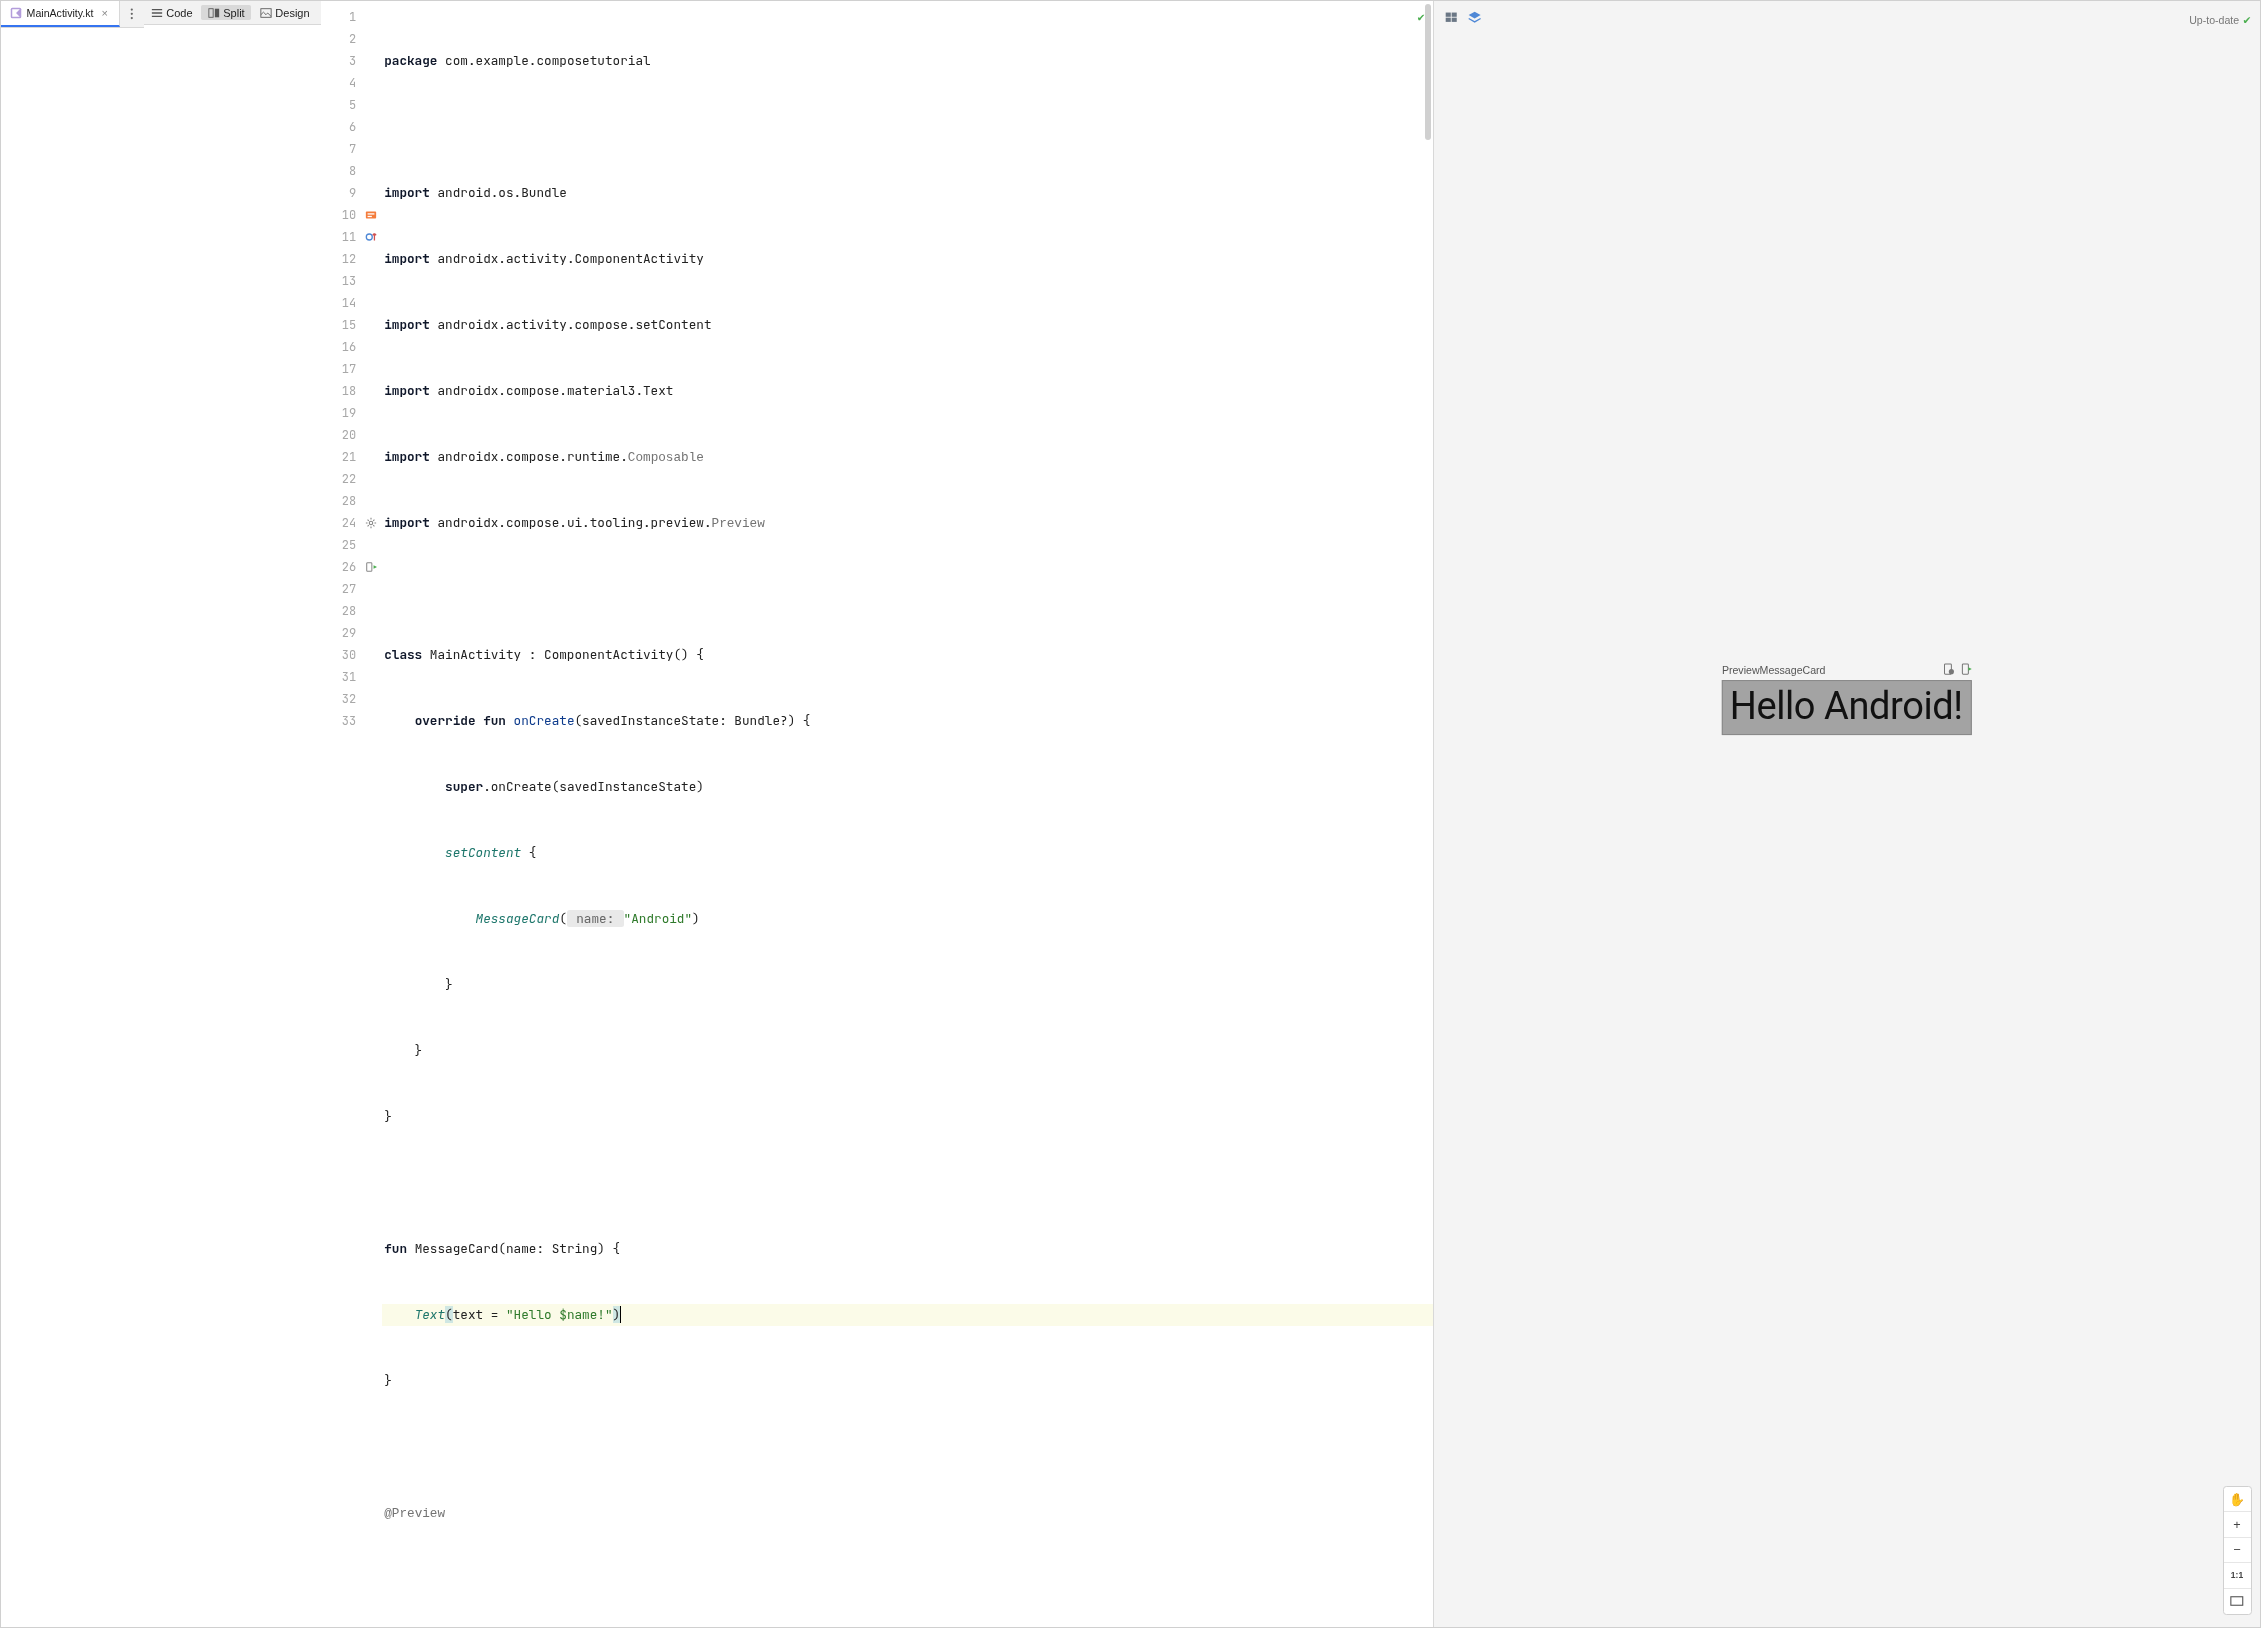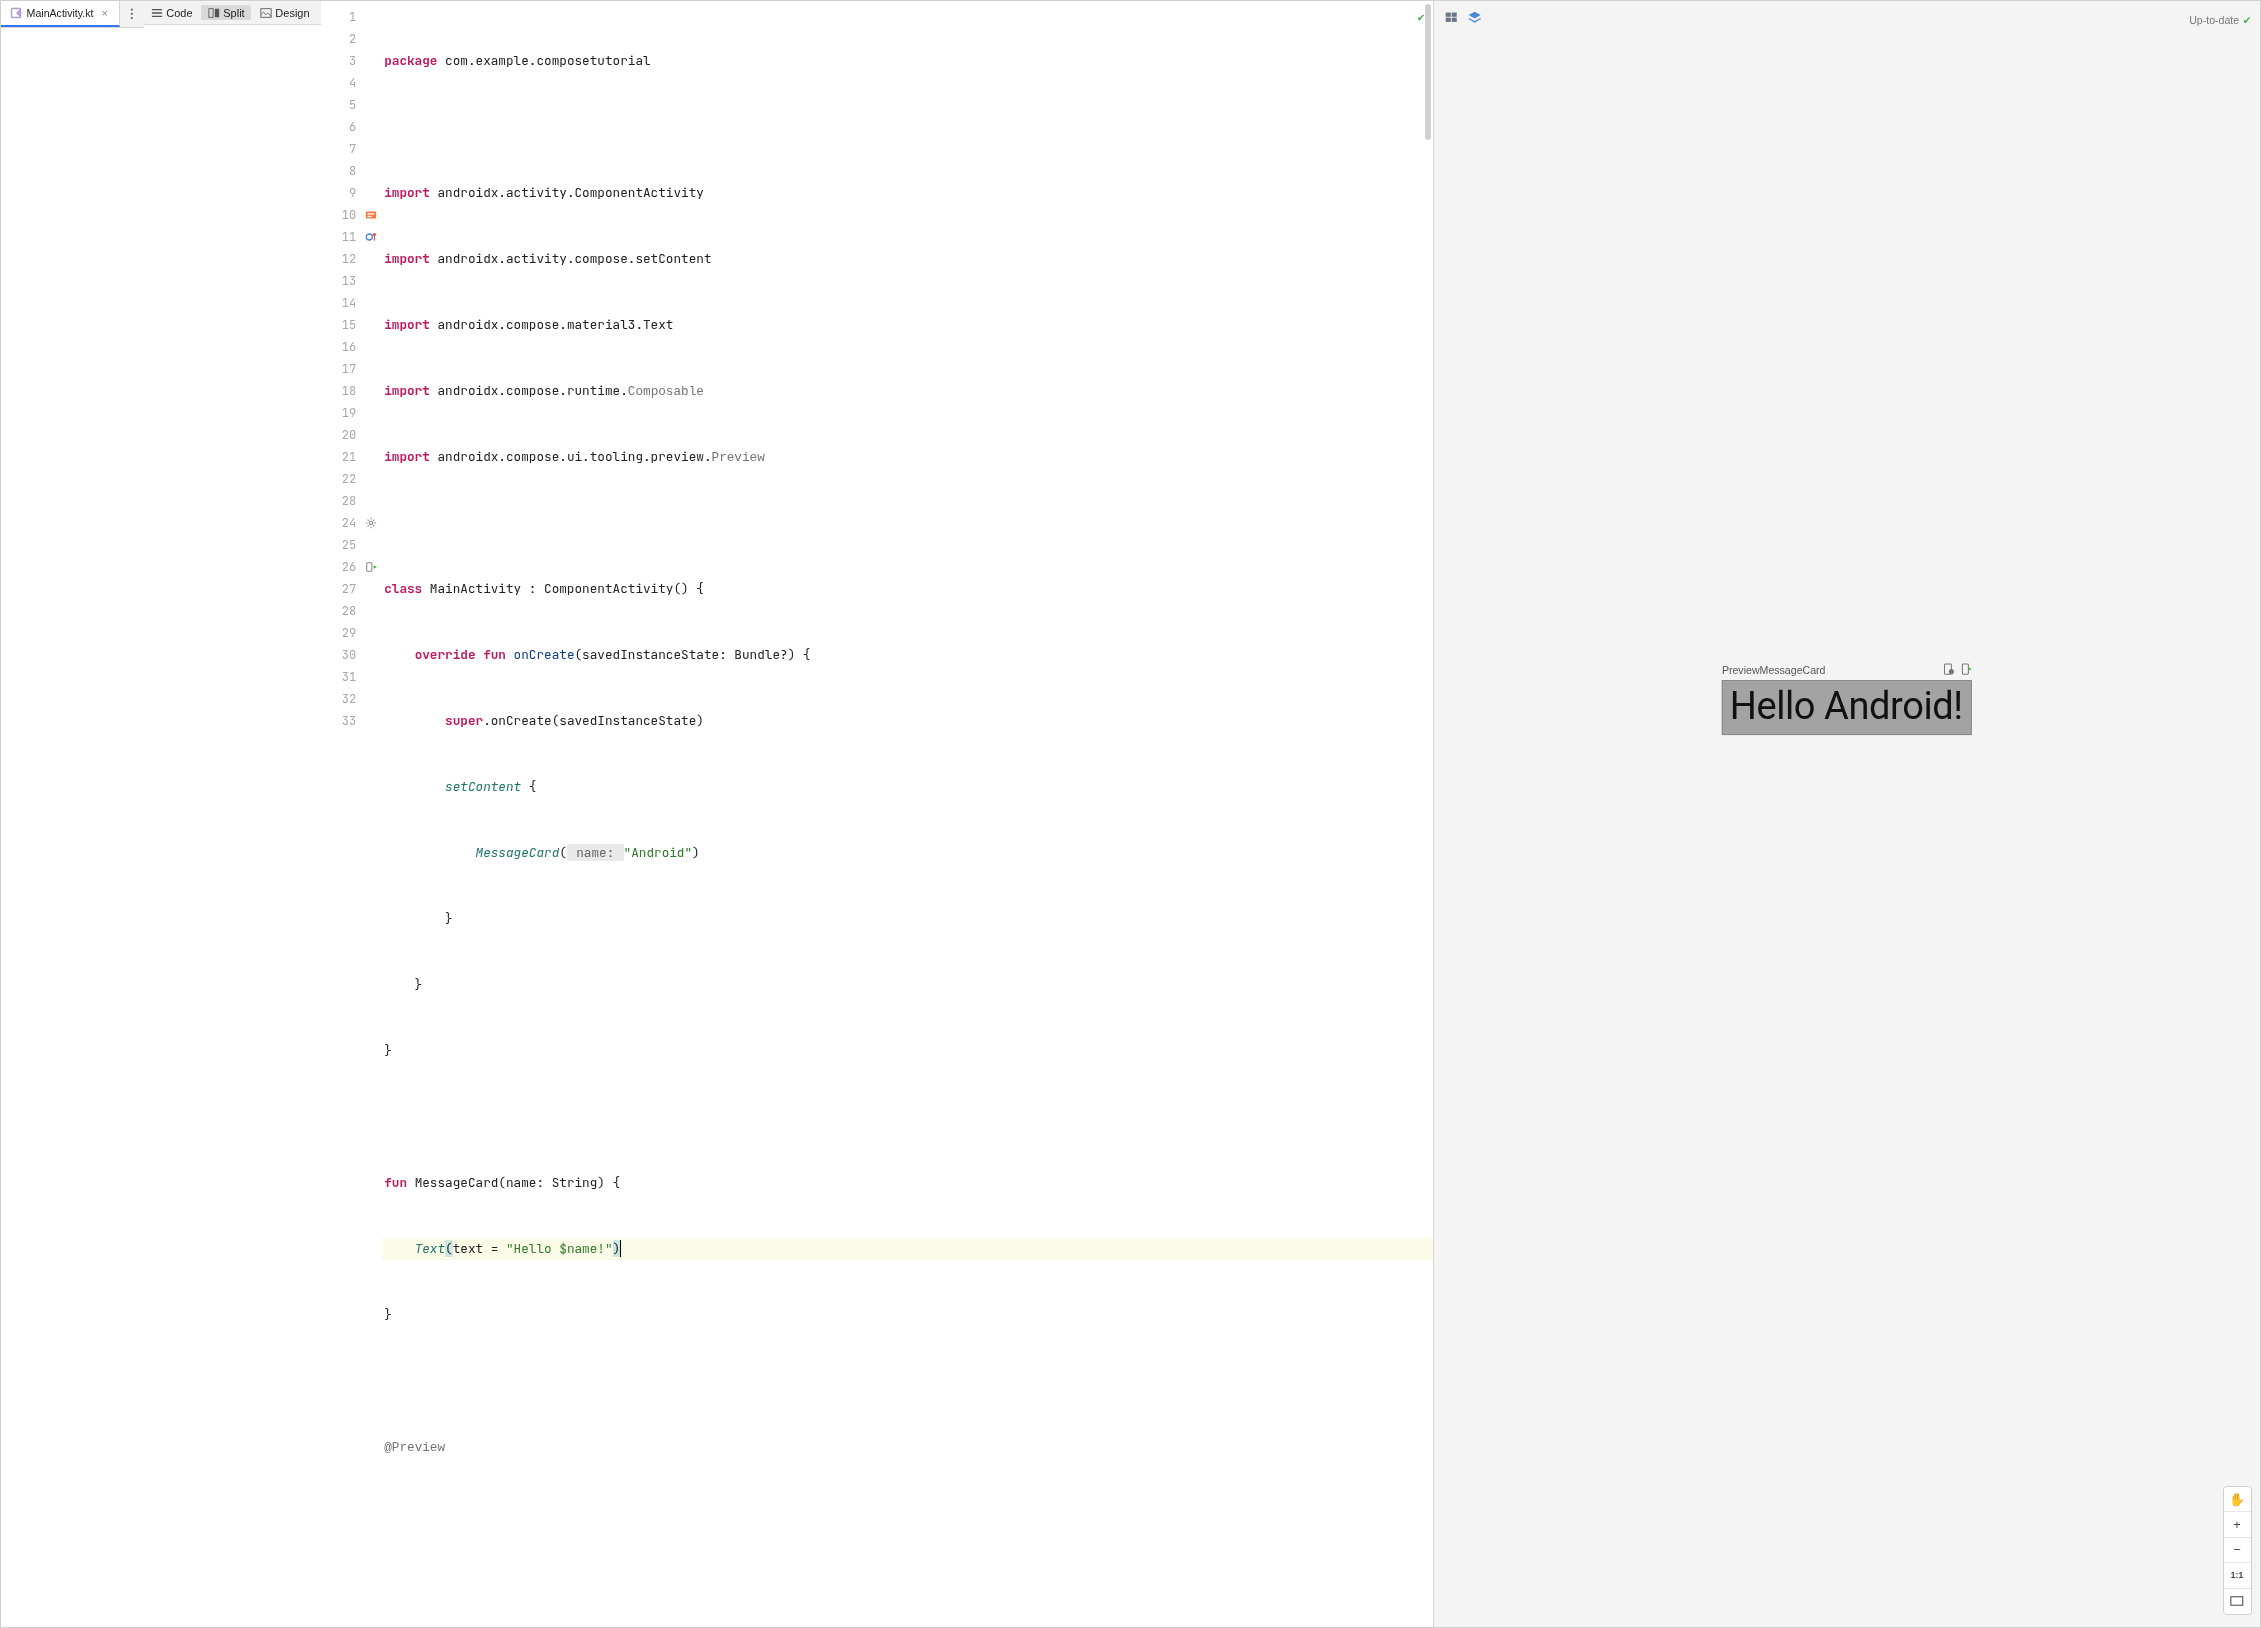--- a/index.html
+++ b/index.html
@@ -118,21 +118,21 @@
   font-size: 12.7px;
   line-height: 22px;
   color: #212121;
   white-space: pre;
   overflow: auto;
   position: relative;
 }
 .code .line { height: 22px; padding-left: 1.7px; }
 .code .line.cursorline { background: #fbfbe8; }
 
-.kw   { color: #be185d; font-weight: 600; }
+.kw   { color: #0f172a; font-weight: 600; }
 .kw2  { color: #0d3b8c; }
 .ann  { color: #737373; font-family: Liberation Mono, monospace; }
 .ital { color: #1d766b; font-style: italic; }
 .str  { color: #2f7a2b; }
 .paramhint { background: #e9e9e9; color: #666; padding: 0 1.7px; border-radius: 2.5px; font-style: normal; }
 .caret { border-right: 1.7px solid #000; }
 
 .editor-status {
   position: absolute;
   top: 5.1px; right: 8.5px;
@@ -328,20 +328,21 @@
         <div class="num">29</div>
         <div class="num">30</div>
         <div class="num">31</div>
         <div class="num">32</div>
         <div class="num">33</div>
       </div>
 
       <div class="code">
         <div class="line"><span class="kw">package</span><span> com.example.composetutorial</span></div>
         <div class="line"></div>
+        <div class="line"><span class="kw">import</span><span> android.os.Bundle</span></div>
         <div class="line"><span class="kw">import</span><span> androidx.activity.ComponentActivity</span></div>
         <div class="line"><span class="kw">import</span><span> androidx.activity.compose.setContent</span></div>
         <div class="line"><span class="kw">import</span><span> androidx.compose.material3.Text</span></div>
         <div class="line"><span class="kw">import</span><span> androidx.compose.runtime.</span><span class="ann">Composable</span></div>
         <div class="line"><span class="kw">import</span><span> androidx.compose.ui.tooling.preview.</span><span class="ann">Preview</span></div>
         <div class="line"></div>
         <div class="line"><span class="kw">class</span><span> MainActivity : ComponentActivity() {</span></div>
         <div class="line">    <span class="kw">override fun</span><span class="kw2"> onCreate</span><span>(savedInstanceState: Bundle?) {</span></div>
         <div class="line">        <span class="kw">super</span><span>.onCreate(savedInstanceState)</span></div>
         <div class="line">        <span class="ital">setContent</span><span> {</span></div>

